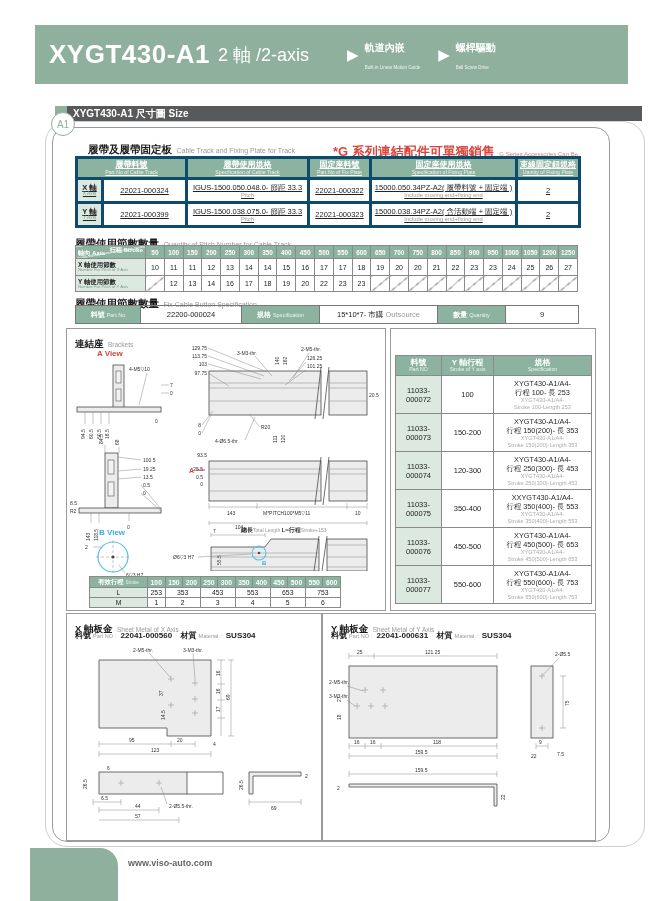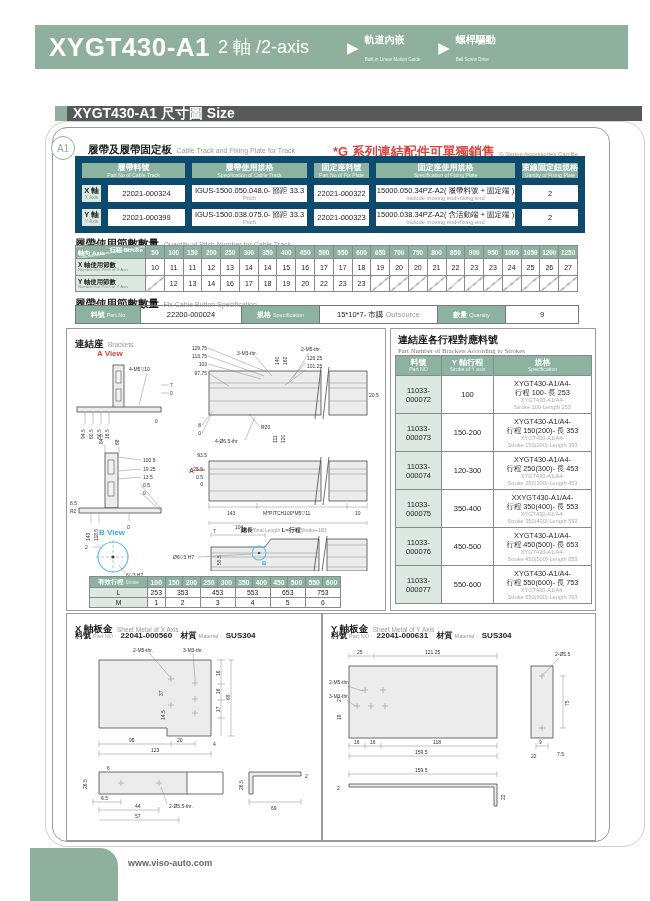--- a/index.html
+++ b/index.html
@@ -1,49 +1,49 @@
 <!DOCTYPE html>
 <html><head>
 <meta charset="utf-8">
 <style>
   html,body{margin:0;padding:0;background:#fff;}
   body{width:650px;height:901px;position:relative;overflow:hidden;font-family:"Liberation Sans",sans-serif;color:#222;}
   .abs{position:absolute;}
   
-  .banner{left:35px;top:25px;width:593px;height:44px;background:#8FB09C;display:flex;align-items:center;}
+  .banner{left:35px;top:25px;width:593px;height:59px;background:#8FB09C;display:flex;align-items:center;}
   .model{font-size:26px;font-weight:bold;color:#fff;margin-left:14px;letter-spacing:.5px;}
   .axis{font-size:18px;color:#fff;margin-left:8px;}
   .badges{display:flex;align-items:center;margin-left:38px;gap:18px;}
   .badge{display:flex;align-items:center;gap:6px;}
   .arrow{color:#fff;font-size:15px;line-height:1;}
   .bzh{font-size:10px;font-weight:bold;color:#fff;line-height:1.15;margin-top:27px;}
   .ben{font-size:4.5px;color:#eef5f0;line-height:1.2;}
   
   .secbar{left:55px;top:106px;width:587px;height:15px;background:#58595B;display:flex;align-items:center;}
   .secsq{width:12px;height:15px;background:#8FB09C;}
-  .sectxt{color:#fff;font-size:14px;font-weight:bold;margin-left:6px;}
+  .sectxt{color:#fff;font-size:10px;font-weight:bold;margin-left:6px;}
   
   .outerframe{left:45px;top:121px;width:598px;height:724px;border:1px solid #CFCFCF;border-radius:22px;}
   .mainframe{left:52px;top:127px;width:556px;height:713px;border:1.5px solid #9a9a9a;border-radius:15px;background:#fff;}
-  .a1badge{left:51px;top:136px;width:22px;height:22px;border:1.5px solid #8FB09C;border-radius:50%;background:#fff;color:#8FB09C;font-size:10px;font-weight:normal;display:flex;align-items:center;justify-content:center;}
+  .a1badge{left:51px;top:112px;width:22px;height:22px;border:1.5px solid #8FB09C;border-radius:50%;background:#fff;color:#8FB09C;font-size:10px;font-weight:normal;display:flex;align-items:center;justify-content:center;}
   
   .ttl .zh{font-size:10.5px;font-weight:bold;color:#1a1a1a;}
   .ttl .en{font-size:7px;color:#999;}
   .note{text-align:right;}
   .note .zh{font-size:13px;font-weight:bold;color:#D9453C;}
   .note .en{font-size:6px;color:#E2837C;}
   
   table{border-collapse:collapse;table-layout:fixed;}
   td,th{padding:0;margin:0;}
   .gh{background:#8CB3A0;color:#fff;text-align:center;vertical-align:middle;}
   .gh .c{display:block;font-size:8px;font-weight:bold;line-height:1.2;}
   .gh .e{display:block;font-size:5.2px;font-weight:normal;color:#ECF4EF;line-height:1.1;}
   .lab{background:#DCE9E1;text-align:center;vertical-align:middle;}
   .t1{width:503px;}
-  .t1 td,.t1 th{border:7px solid #0c4a6e;}
+  .t1 td,.t1 th{border:3px solid #0c4a6e;text-decoration:underline;}
   .t1 td{font-size:7.5px;text-align:center;vertical-align:middle;line-height:1.2;}
   .t1 .lab .c{font-size:7.5px;font-weight:bold;display:block;line-height:1.1;}
   .t1 .lab .e{font-size:4.8px;color:#7a9c8a;display:block;line-height:1;}
   .sub{display:block;font-size:5.8px;color:#9a9a9a;line-height:1.1;}
   
   .t2{width:503px;}
   .t2 td,.t2 th{border:1px solid #8a8a8a;text-align:center;vertical-align:middle;}
   .t2 th{font-size:6.4px;font-weight:bold;}
   .t2 td{font-size:7px;}
   .t2 .lab{text-align:left;padding-left:2px;}
@@ -480,24 +480,20 @@
       <td colspan="2">3</td>
       <td colspan="2">4</td>
       <td colspan="2">5</td>
       <td colspan="2">6</td>
     </tr>
   </tbody>
     </table>
 </div>
 
 <div class="abs box" style="left:390px;top:328px;width:204px;height:281px;">
-  <div class="abs" style="left:7px;top:4px;">
-    <div style="font-size:10px;font-weight:bold;color:#1a1a1a;">連結座各行程對應料號</div>
-    <div class="serif" style="font-size:6.8px;color:#777;">Part Number of Brackets According to Strokes</div>
-  </div>
   <table class="t4 abs" style="left:4px;top:26px;">
     <colgroup>
         <col style="width:46px">
         <col style="width:52px">
         <col style="width:98px">
       </colgroup>
     <tbody>
         <tr style="height:20px">
       <th class="gh">
             <span class="c">料號</span>

